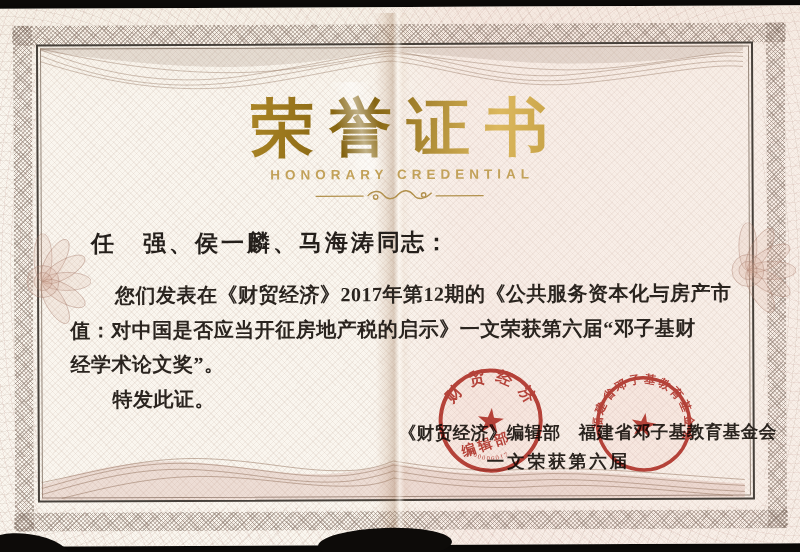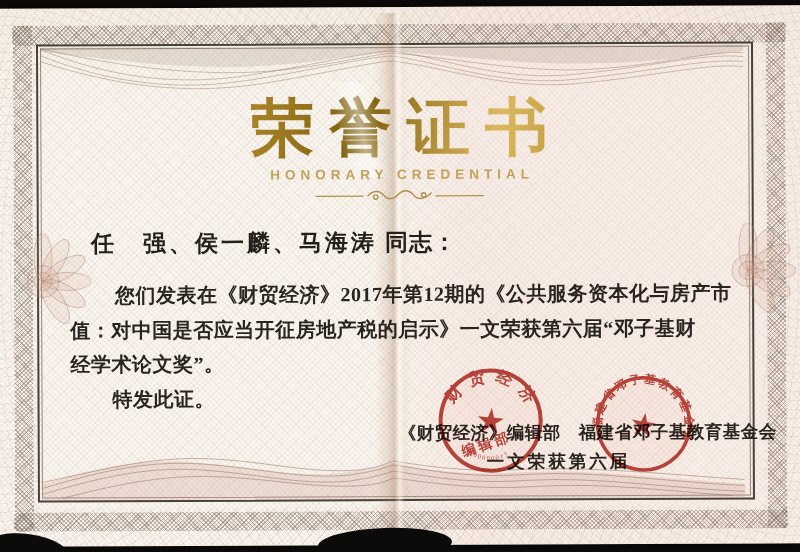--- a/index.html
+++ b/index.html
@@ -71,21 +71,21 @@
   .subtitle{
     position:absolute;top:160px;left:0;width:100%;text-align:center;
     font-size:13.5px;font-weight:700;letter-spacing:5px;padding-left:5px;box-sizing:border-box;
     color:#c2a159;font-family:"Liberation Sans","DejaVu Sans",sans-serif;
   }
   .flourish{position:absolute;top:182px;left:50%;margin-left:-86px;}
   .recipient{
     position:absolute;left:94px;top:220px;
     font-size:23px;font-weight:700;color:#241f1b;letter-spacing:3px;white-space:nowrap;
   }
-  .recipient .suffix{margin-left:8px;letter-spacing:1px;}
+  .recipient .suffix{margin-left:0;letter-spacing:1px;}
   .body-text{
     position:absolute;left:73px;top:270px;width:655px;
     font-size:20px;font-weight:700;color:#2a241f;line-height:34.5px;letter-spacing:0.5px;
   }
   .body-line{white-space:nowrap;}
   .indent1{padding-left:45px;}
   .indent4{padding-left:42px;}
   .issuer{
     position:absolute;left:401px;top:414px;
     font-size:17.5px;font-weight:700;color:#2a241f;letter-spacing:0.5px;white-space:nowrap;

